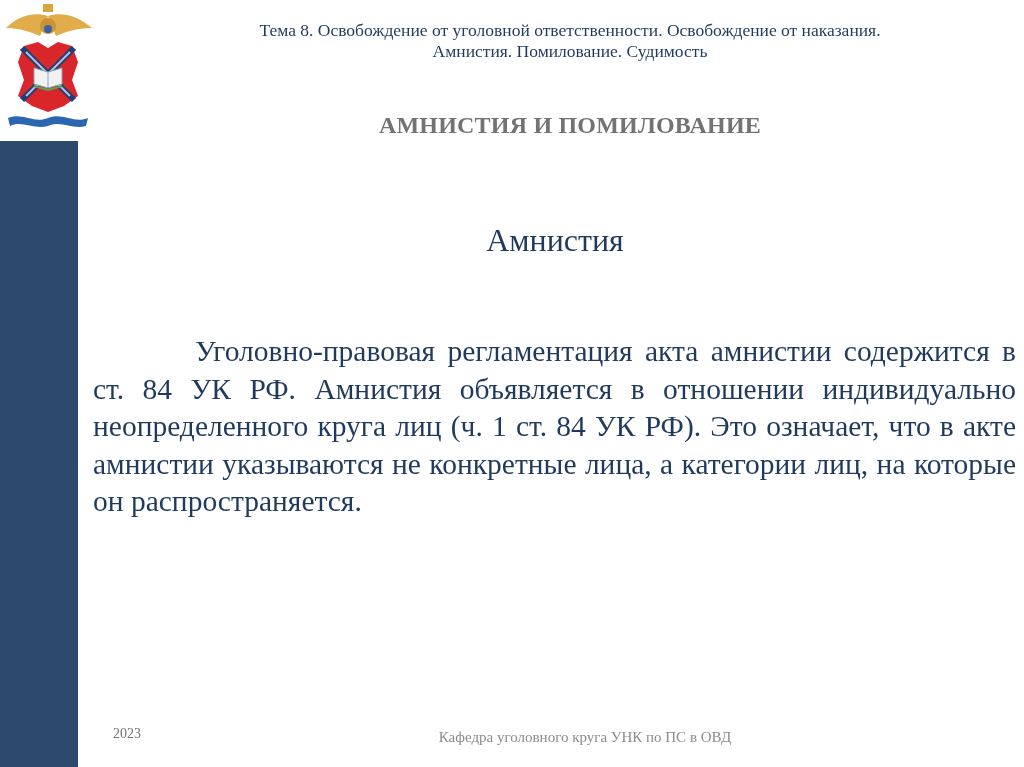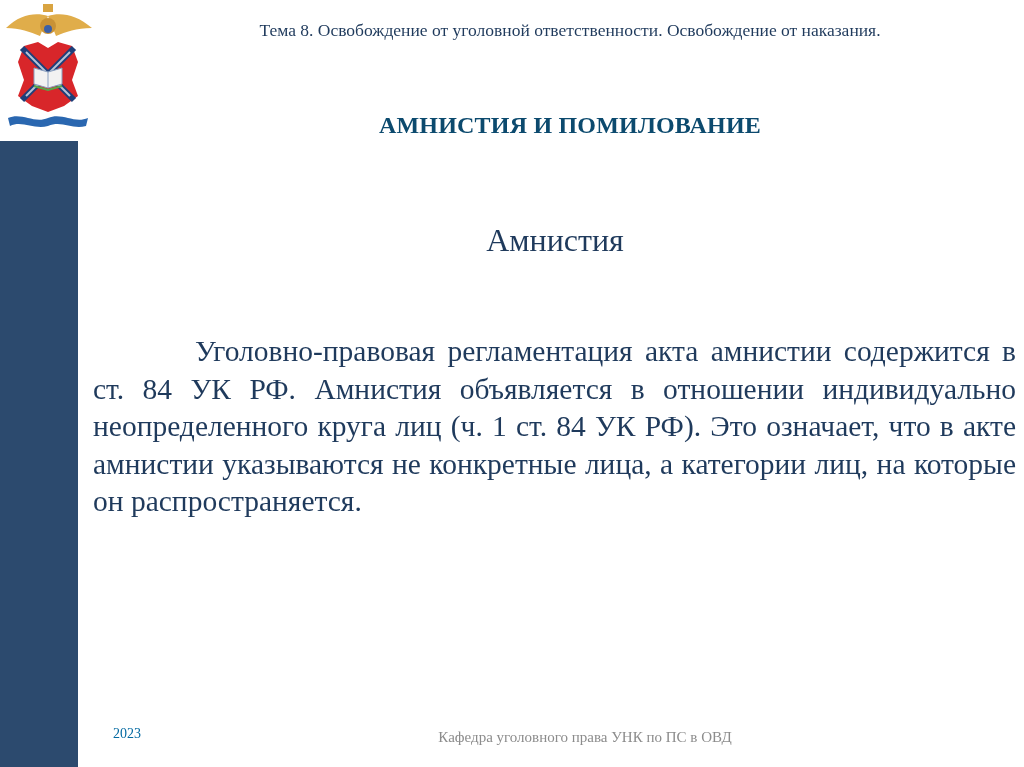--- a/index.html
+++ b/index.html
@@ -38,21 +38,21 @@
       color: #1f3a5c;
       font-size: 17.5px;
       line-height: 21px;
     }
     .section-title {
       position: absolute;
       left: 280px;
       top: 112px;
       width: 580px;
       text-align: center;
-      color: #0c4a6e;
+      color: #737373;
       font-weight: bold;
       font-size: 24px;
       letter-spacing: 0.2px;
     }
     .subsection-title {
       position: absolute;
       left: 400px;
       top: 222px;
       width: 310px;
       text-align: center;
@@ -68,21 +68,21 @@
       color: #1f3a5c;
       font-size: 29.5px;
       line-height: 37.5px;
       text-align: justify;
       text-indent: 102px;
     }
     .footer-year {
       position: absolute;
       left: 113px;
       top: 726px;
-      color: #0369a1;
+      color: #737373;
       font-size: 14px;
     }
     .footer-dept {
       position: absolute;
       left: 380px;
       top: 729px;
       width: 410px;
       text-align: center;
       color: #8c8c8c;
       font-size: 15px;
@@ -112,23 +112,24 @@
 
   <path d="M32 66 L46 70 L60 66 L60 82 L46 86 L32 82 Z" fill="#f2f2f2" stroke="#8aa0c0" stroke-width="1"></path>
   <path d="M46 70 L46 86" stroke="#8aa0c0" stroke-width="1"></path>
   <path d="M32 84 L46 88 L60 84" stroke="#5aa64a" stroke-width="2" fill="none"></path>
 
   <path d="M6 116 C20 110 32 122 46 116 C60 110 72 122 86 116 L84 124 C70 128 60 118 46 124 C32 128 20 118 8 124 Z" fill="#2a67b0"></path>
 </svg>
 
 <div class="header-title">
   <div>Тема 8. Освобождение от уголовной ответственности. Освобождение от наказания.</div>
+  <div>Амнистия. Помилование. Судимость</div>
 </div>
 
 <div class="section-title">АМНИСТИЯ И ПОМИЛОВАНИЕ</div>
 
 <div class="subsection-title">Амнистия</div>
 
 <div class="body-text">Уголовно-правовая регламентация акта амнистии содержится в ст. 84 УК РФ. Амнистия объявляется в отношении индивидуально неопределенного круга лиц (ч. 1 ст. 84 УК РФ). Это означает, что в акте амнистии указываются не конкретные лица, а категории лиц, на которые он распространяется.</div>
 
 <div class="footer-year">2023</div>
 
-<div class="footer-dept">Кафедра уголовного права УНК по ПС в ОВД</div>
+<div class="footer-dept">Кафедра уголовного круга УНК по ПС в ОВД</div>
 
 </body></html>

